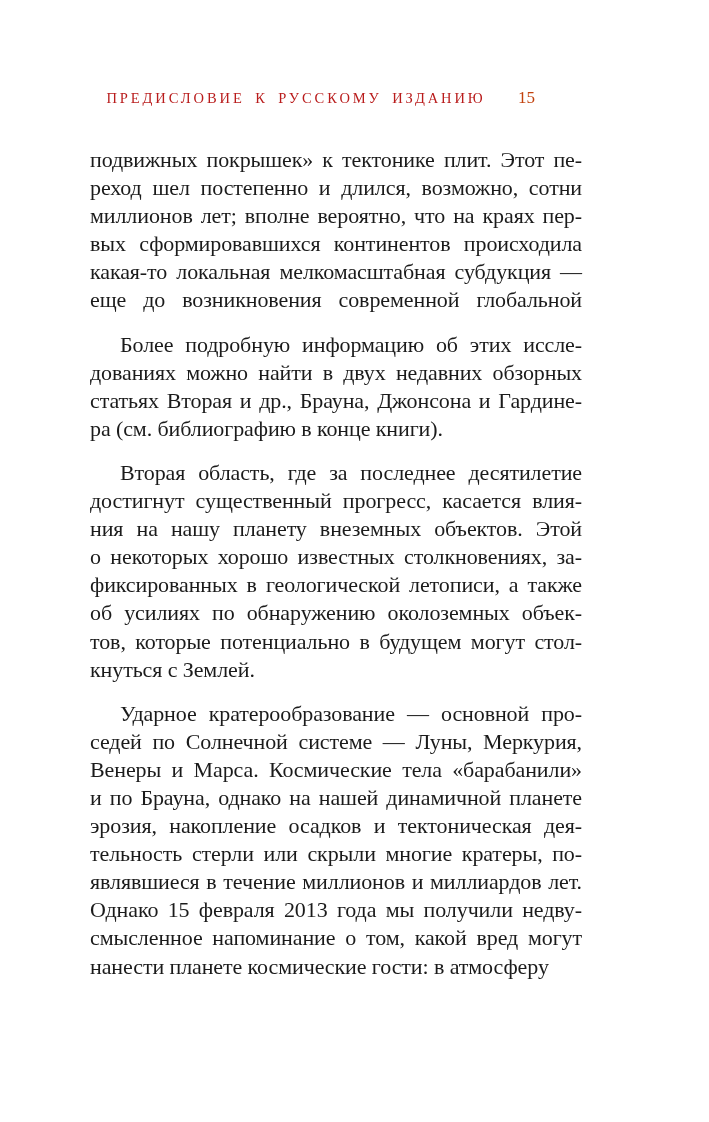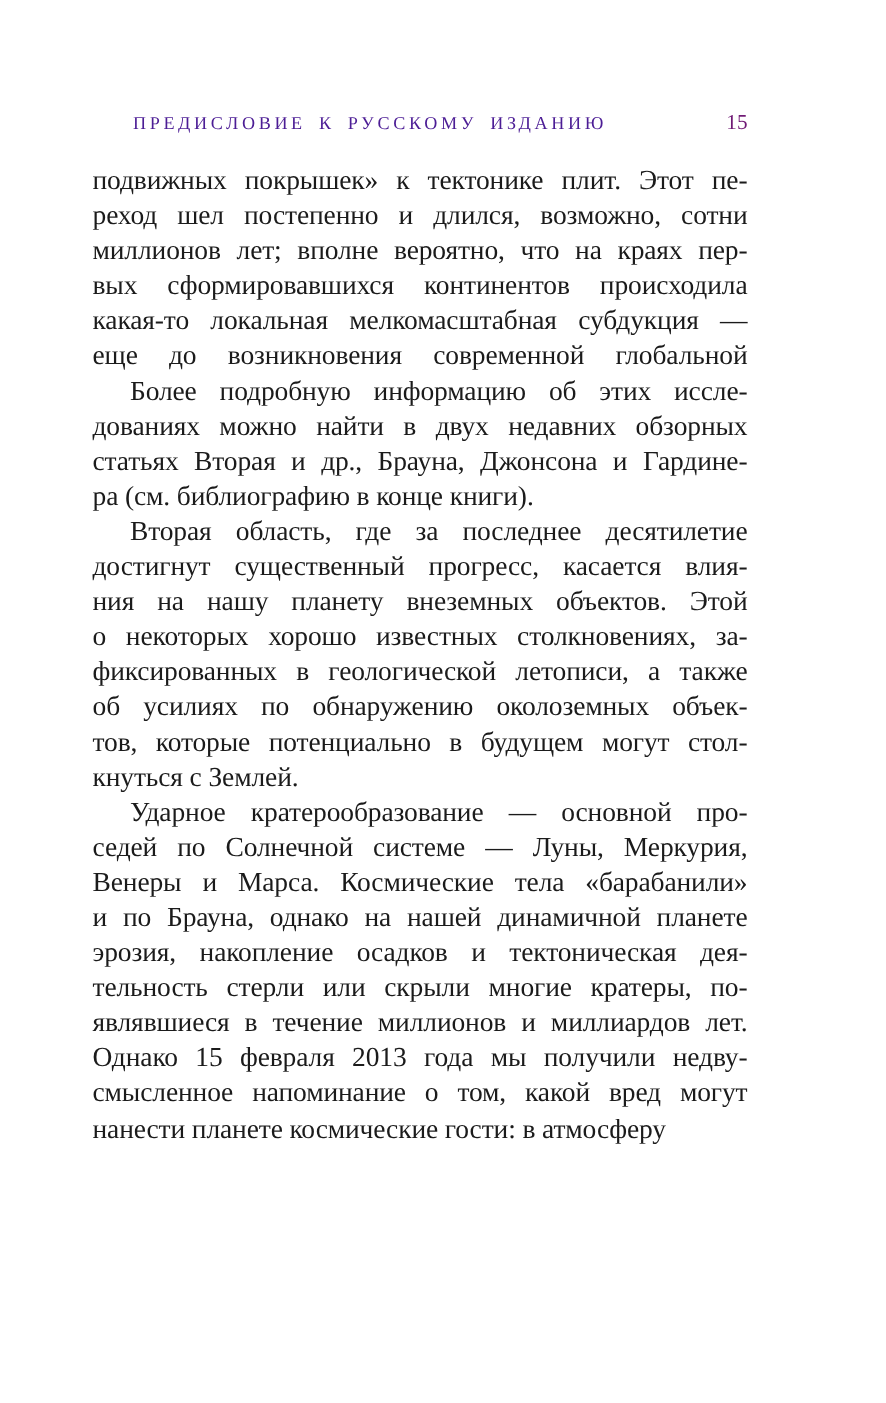--- a/index.html
+++ b/index.html
@@ -31,39 +31,38 @@
     width: 524px;
     display: flex;
     align-items: baseline;
   }
   .rh-title {
     flex: 1;
     text-align: center;
     font-size: 14.5px;
     letter-spacing: 2.9px;
     word-spacing: 4px;
-    color: #4c1d95;
+    color: #b91c1c;
     white-space: nowrap;
   }
   .rh-folio {
     width: 80px;
-    text-align: right;
     font-size: 17px;
-    color: #701a75;
+    color: #c2410c;
     font-feature-settings: "onum" 1;
   }
   
   .text-block {
     position: absolute;
     left: 74px;
     top: 130px;
     width: 524px;
   }
   .para {
-    margin: 0;
+    margin: 16px;
     padding: 0;
   }
   .line {
     font-size: 22px;
     line-height: 28.1px;
     height: 28.1px;
     letter-spacing: -0.1px;
     white-space: nowrap;
     text-align: justify;
     text-align-last: justify;

